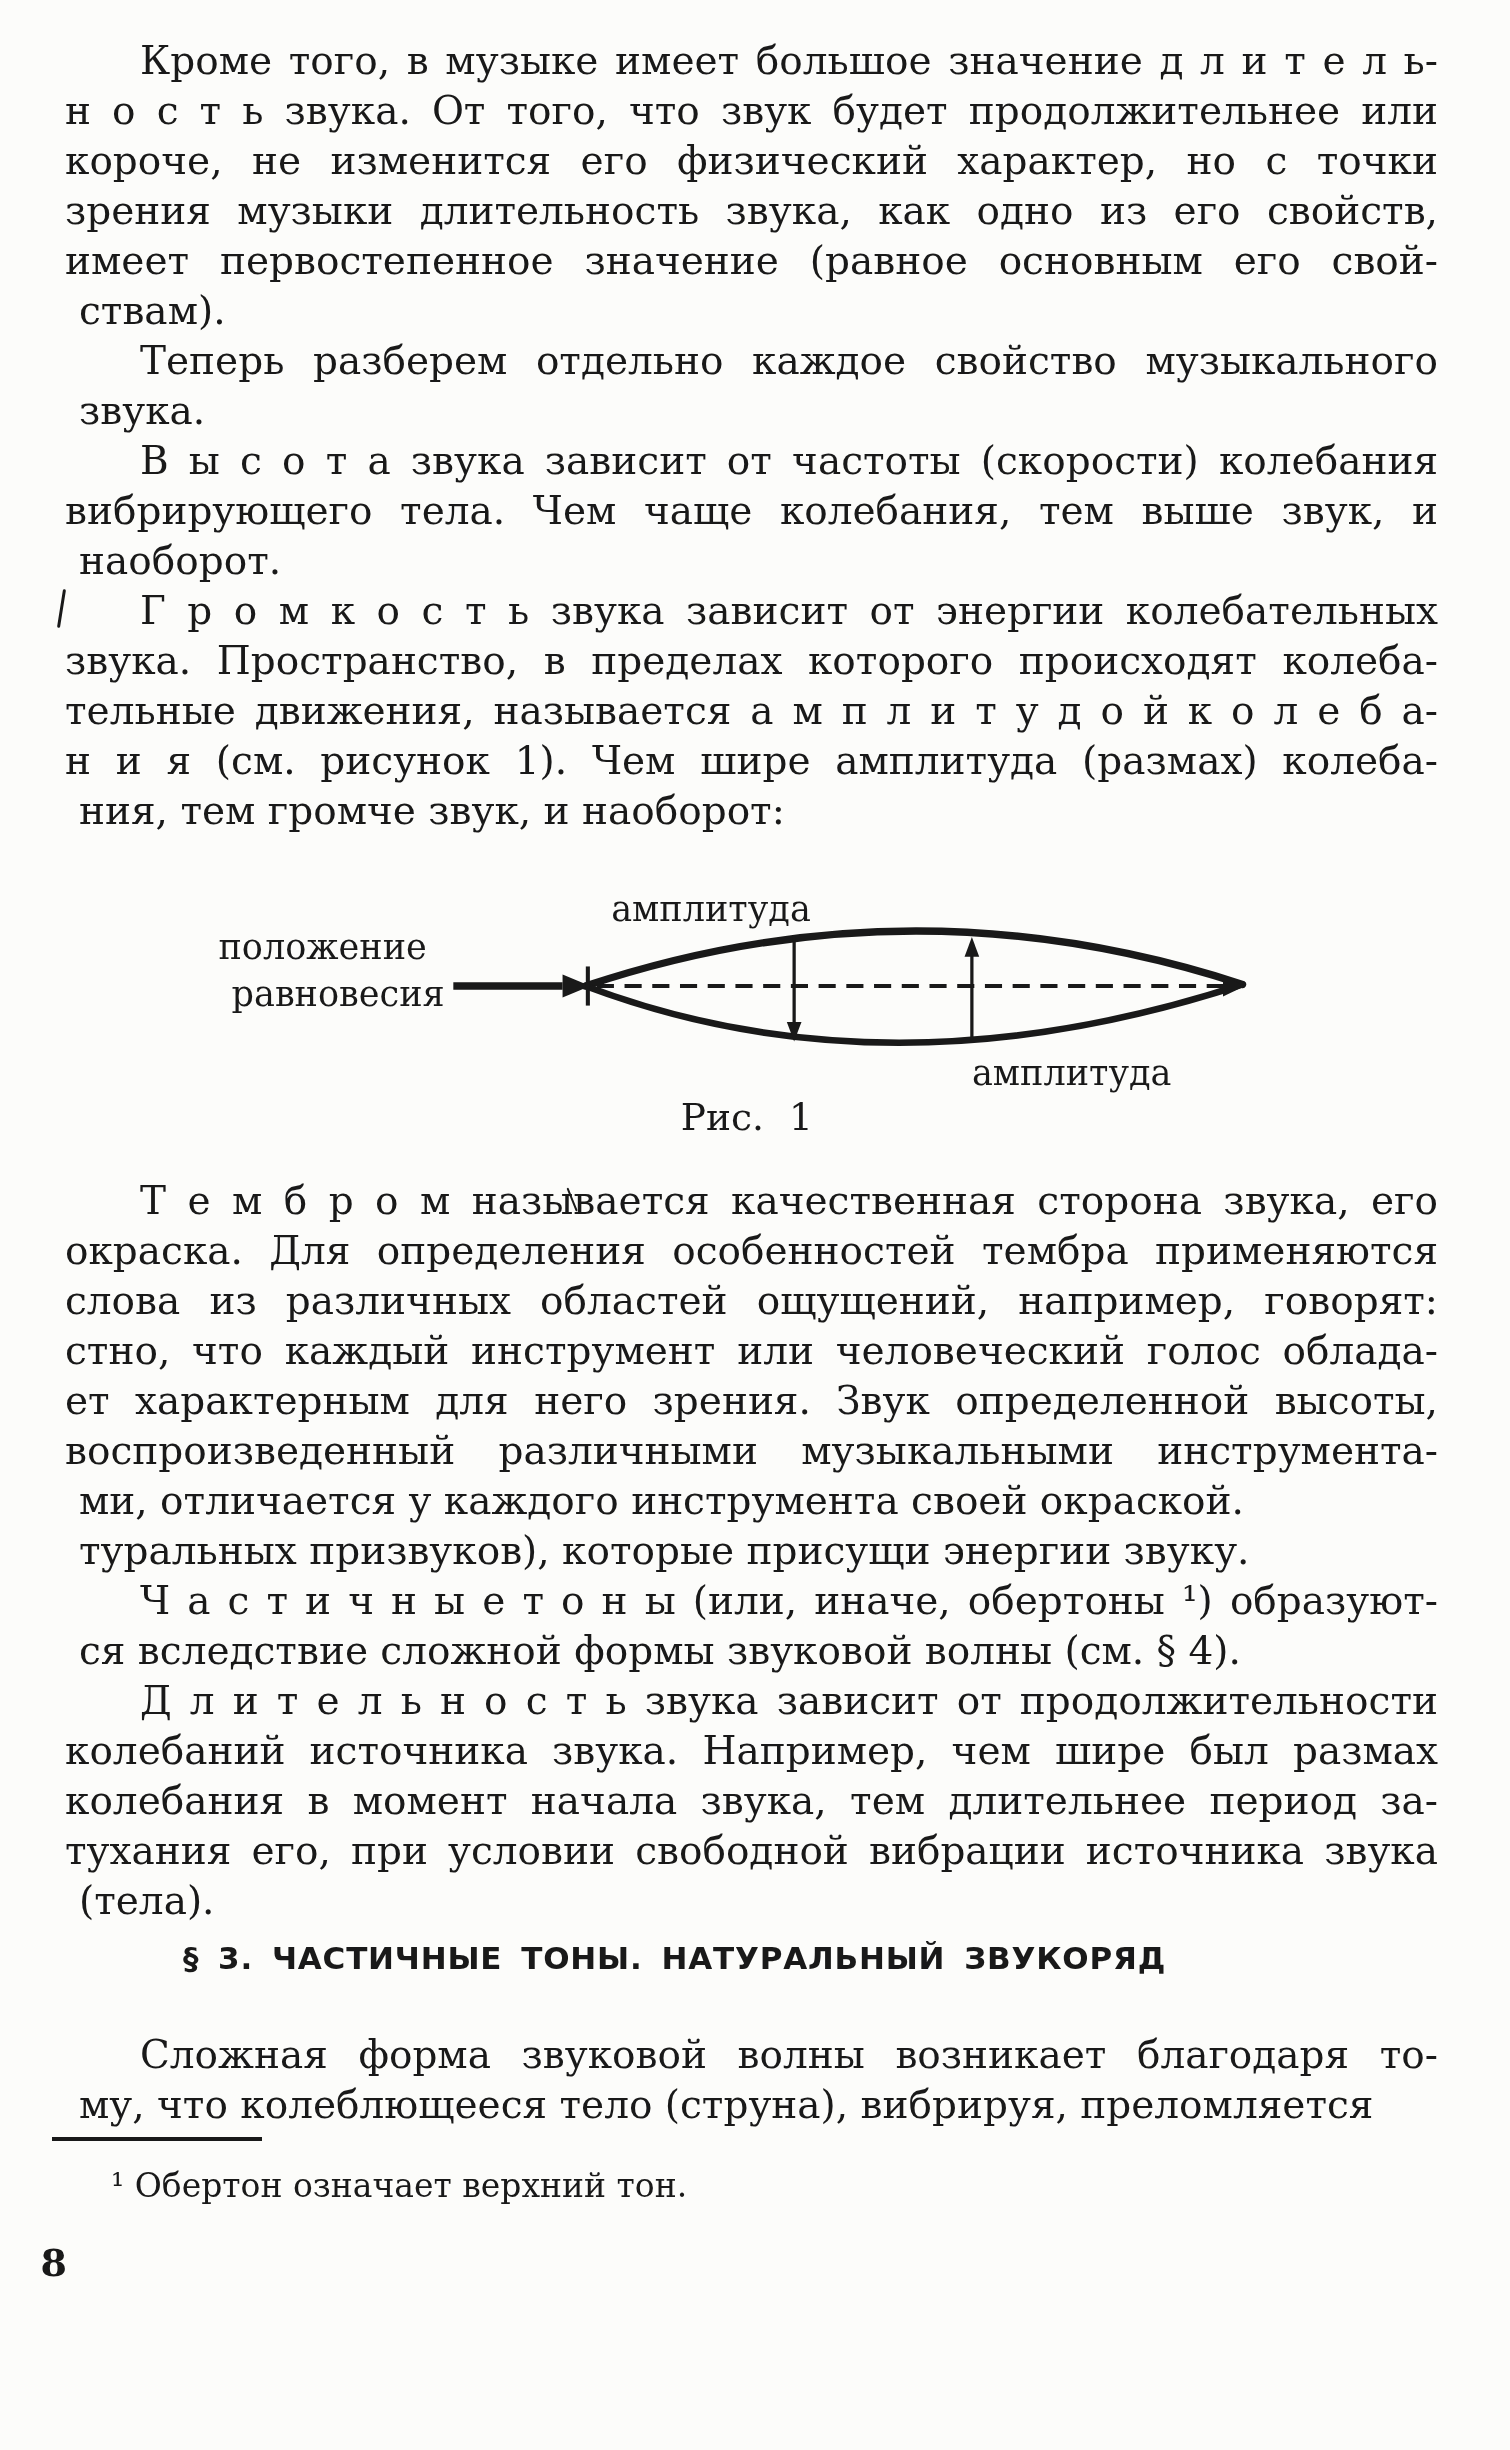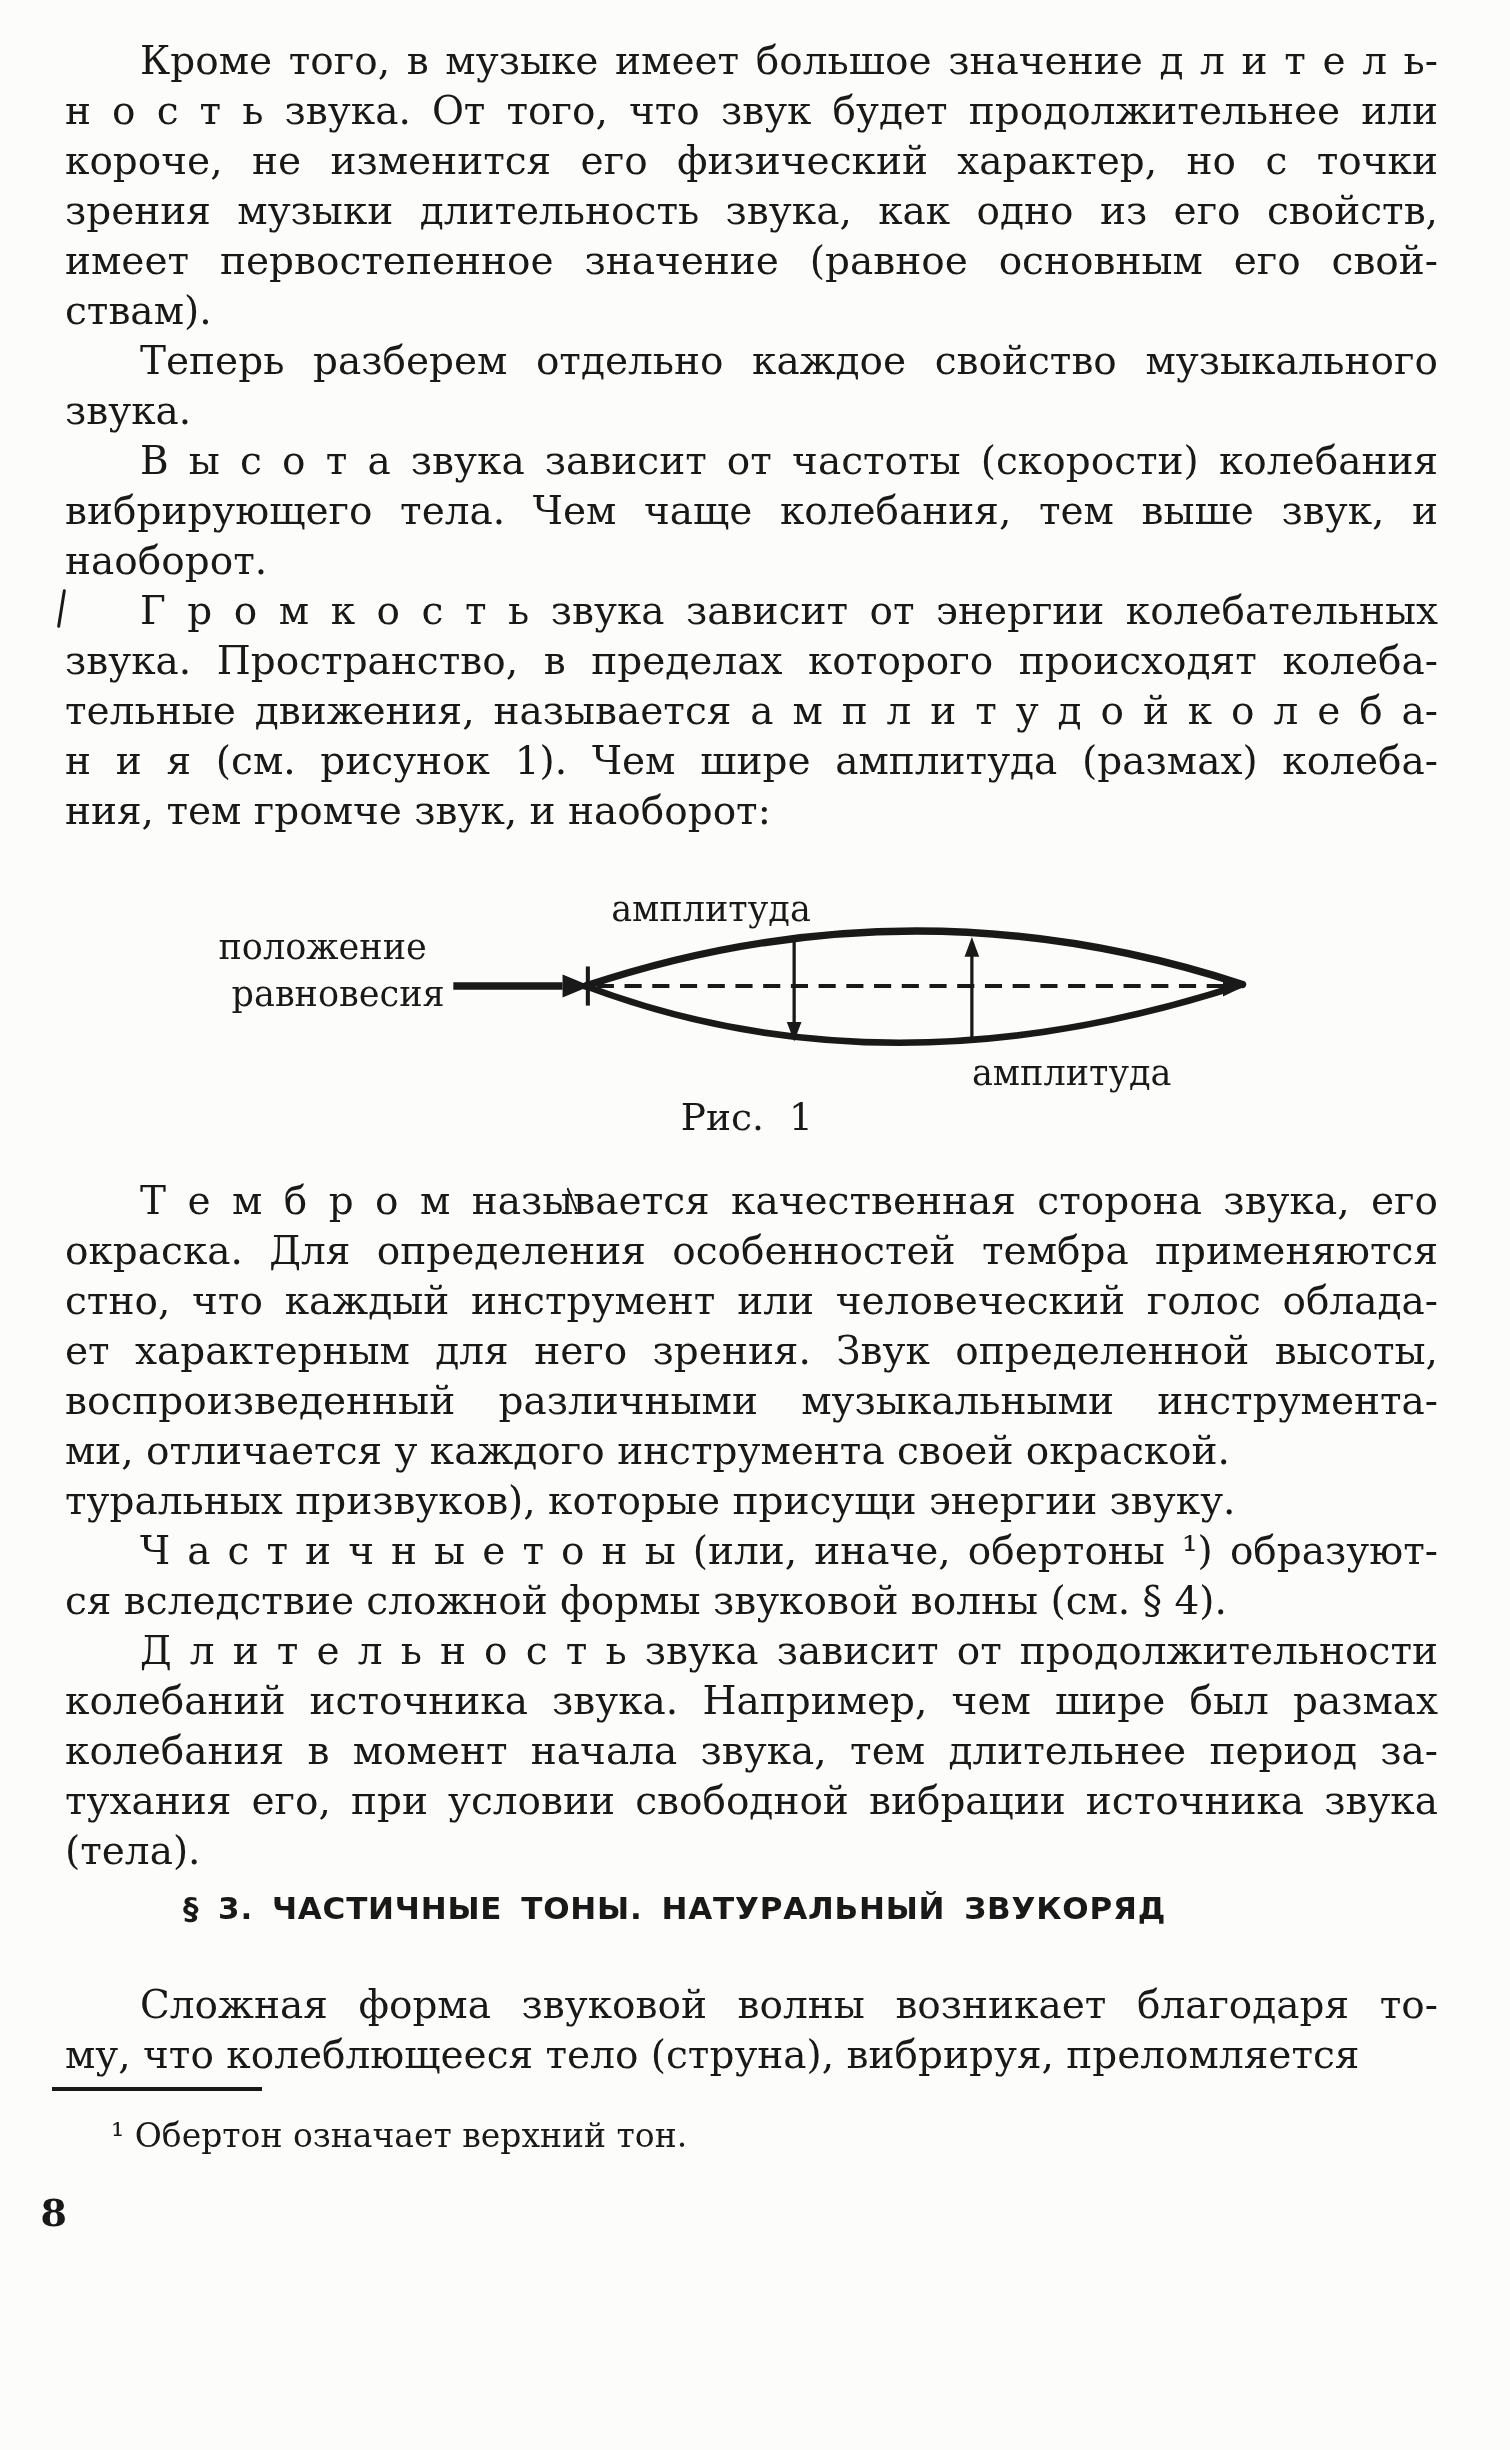--- a/index.html
+++ b/index.html
@@ -7,21 +7,21 @@
     width:1510px;height:2450px;position:relative;overflow:hidden;
     background:#fcfcfa;color:#191919;
     font-family:"DejaVu Serif","Liberation Serif",serif;
   }
   .text-col{padding-left:65px;padding-right:72px;}
   .col1{padding-top:36px;}
   .line{
     font-size:39px;line-height:50px;height:50px;
     text-align:justify;text-align-last:justify;
   }
-  .line.last{text-align-last:left;}
+  .line.last{text-align-last:left;margin-left:14px;}
   .line.indent{text-indent:75px;}
   .fig{height:340px;position:relative;}
   .fig svg{display:block;width:1510px;height:340px;}
   .heading{
     font-family:"DejaVu Sans","Liberation Sans",sans-serif;
     font-weight:bold;font-size:31px;line-height:39px;
     text-align:center;letter-spacing:0.8px;word-spacing:7.3px;
     margin:13px 0 52px 0;position:relative;left:-77px;
   }
   .fn-rule{margin:6.5px 0 0 -13px;width:210px;height:4.1px;background:#191919;}
@@ -90,20 +90,21 @@
       <text x="284" y="208" font-size="43" fill="#191919">равновесия</text>
       <text x="1192" y="305" font-size="43" fill="#191919">амплитуда</text>
       <text x="916" y="361" text-anchor="middle" font-size="46" word-spacing="16" fill="#191919">Рис. 1</text>
     </svg>
   </div>
 
   <div class="text-col">
     <div class="para">
       <div class="line indent">Т&nbsp;е&nbsp;м&nbsp;б&nbsp;р&nbsp;о&nbsp;м называется качественная сторона звука, его</div>
       <div class="line">окраска. Для определения особенностей тембра применяются</div>
+      <div class="line">слова из различных областей ощущений, например, говорят:</div>
       <div class="line">стно, что каждый инструмент или человеческий голос облада-</div>
       <div class="line">ет характерным для него зрения. Звук определенной высоты,</div>
       <div class="line">воспроизведенный различными музыкальными инструмента-</div>
       <div class="line last">ми, отличается у каждого инструмента своей окраской.</div>
     </div>
     <div class="para">
       <div class="line last">туральных призвуков), которые присущи энергии звуку.</div>
     </div>
     <div class="para">
       <div class="line indent">Ч&nbsp;а&nbsp;с&nbsp;т&nbsp;и&nbsp;ч&nbsp;н&nbsp;ы&nbsp;е т&nbsp;о&nbsp;н&nbsp;ы (или, иначе, обертоны&nbsp;¹) образуют-</div>

